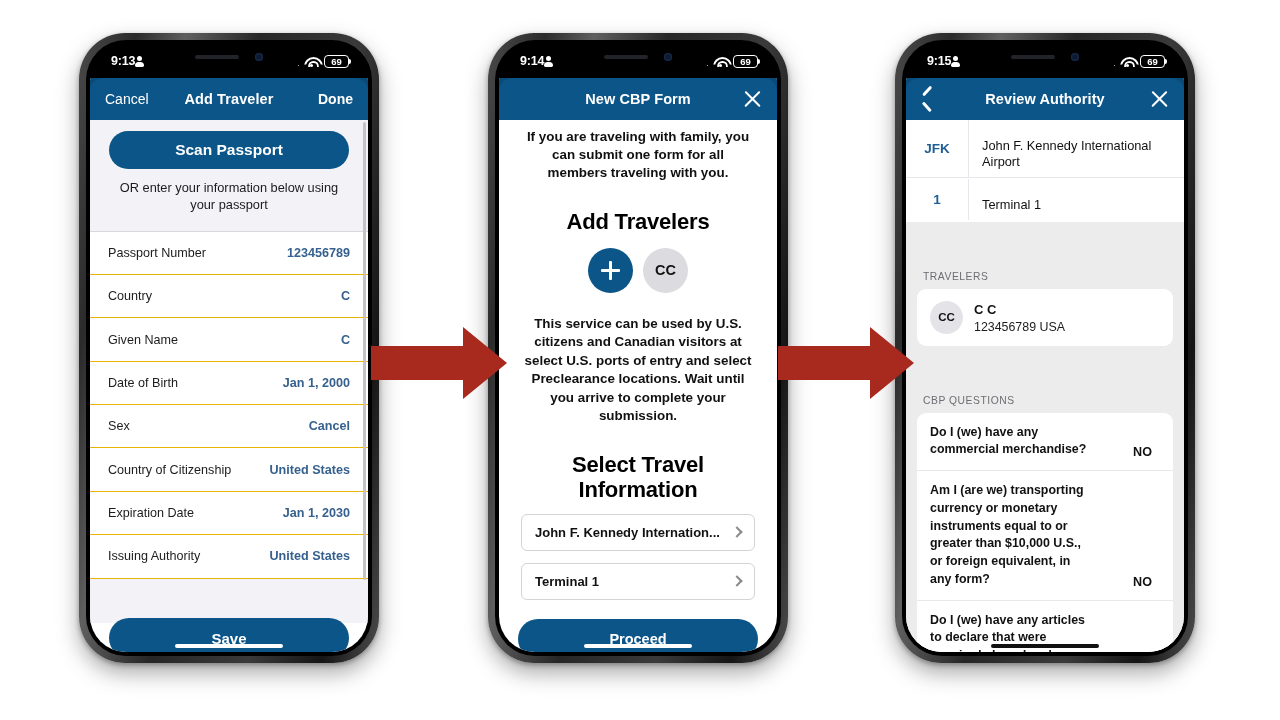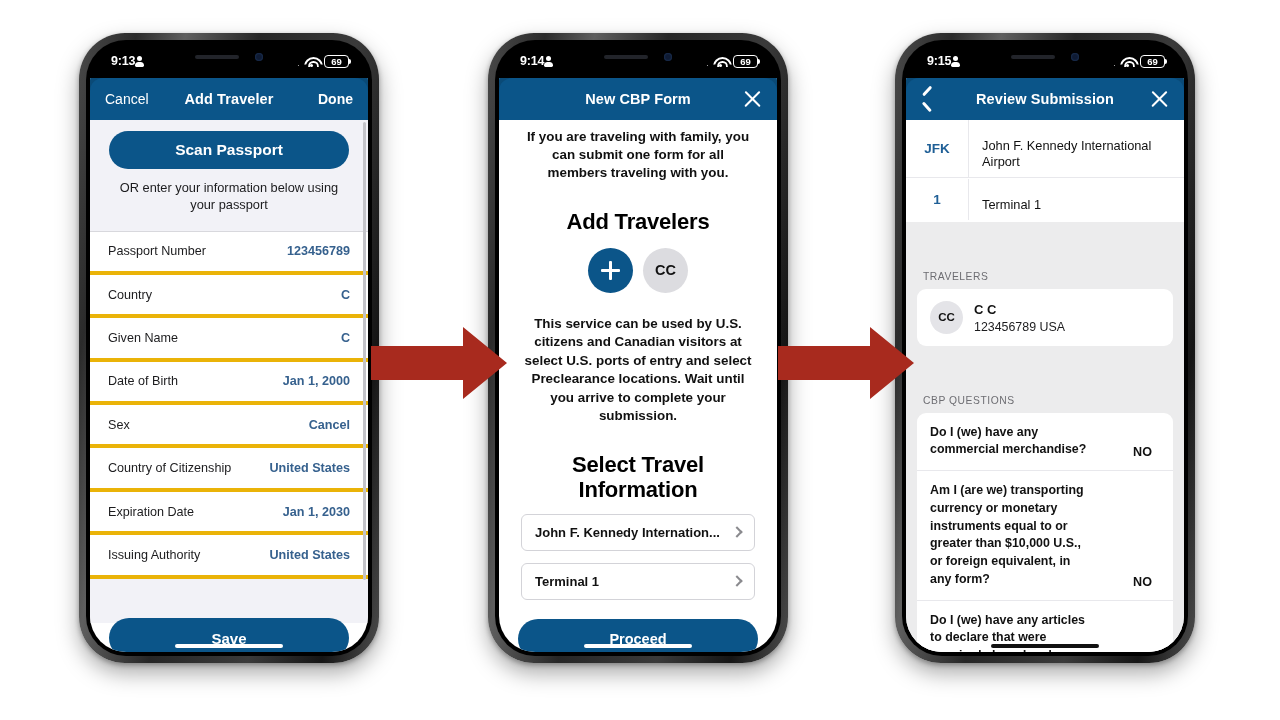--- a/index.html
+++ b/index.html
@@ -144,21 +144,21 @@
     font-family:"Liberation Sans", sans-serif;
     cursor:pointer;
   }
   .s1-sub {
     margin-top:10px; text-align:center; font-size:12.8px; color:#1c1c1e; line-height:1.35; font-weight:500;
   }
   .s1-list { background:#fff; border-top:1px solid #d8d8dd; }
   .row {
     display:flex; align-items:center; justify-content:space-between;
     padding: 0 18px; height: 43.4px;
-    border-bottom: 4px solid #eab308;
+    border-bottom: 1px solid #eab308;
   }
   .row .k { font-size:12.6px; color:#1c1c1e; font-weight:500; }
   .row .v { font-size:12.6px; color:#36618e; font-weight:600; }
   .s1-footer { background:#f2f2f7; height:44px; }
   .savebar {
     position:absolute; left:19px; right:19px; bottom:-6px;
     height:40px; border-radius:22px; background:#0b5589;
     display:flex; align-items:center; justify-content:center;
     color:#fff; font-size:15px; font-weight:bold;
     z-index:12;
@@ -424,21 +424,21 @@
                 <span class="dot"></span>
               </span>
             <span class="batt">69</span>
           </span>
         </div>
 
         <div class="app">
           <div class="navbar-wrap">
             <div class="navbar">
               <span class="backchev"></span>
-              <span class="nav-title">Review Submission</span>
+              <span class="nav-title">Review Authority</span>
               <span class="xicon"></span>
             </div>
           </div>
 
           <div class="content">
             <div class="s3">
 
               <div class="card flush-top">
                 <div class="aprow">
                   <span class="apcode">JFK</span>

